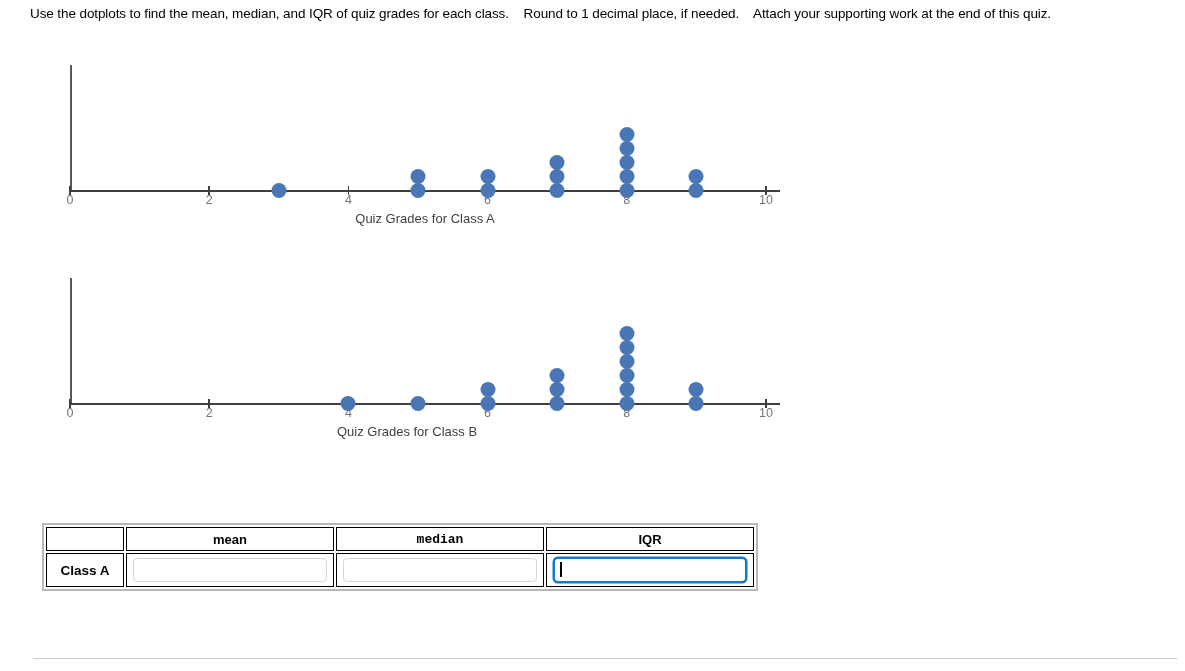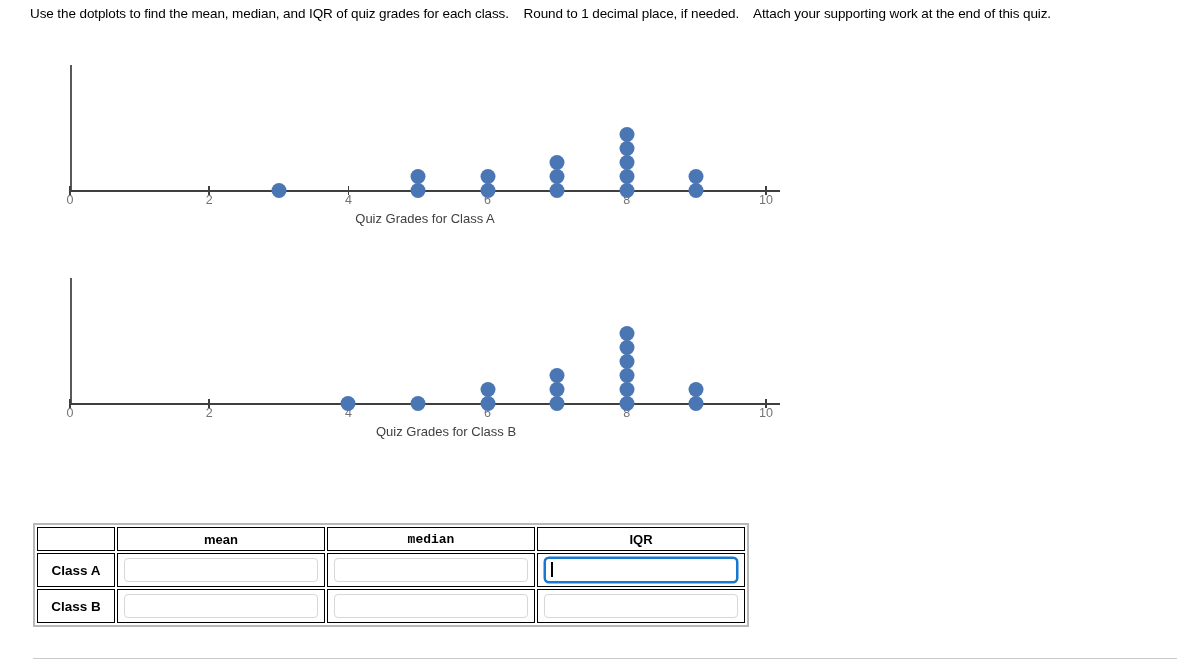--- a/index.html
+++ b/index.html
@@ -94,21 +94,21 @@
     top: 156px;
     font-size: 13px;
     color: #404040;
     transform: translateX(-50%);
     white-space: nowrap;
   }
 
   
   #answer-table {
     position: absolute;
-    left: 33px;
+    left: 42px;
     top: 523px;
     border-collapse: separate;
     border-spacing: 0;
     background: #1d4ed8;
     border: 2px solid #b8b8b8;
   }
   #answer-table table {
     border-collapse: separate;
     border-spacing: 2px;
   }
@@ -264,44 +264,38 @@
         <div class="dot" style="left: 557.2px; top: 100px; background: rgb(74, 119, 180);"></div>
         <div class="dot" style="left: 626.8px; top: 128px; background: rgb(74, 119, 180);"></div>
         <div class="dot" style="left: 626.8px; top: 114px; background: rgb(74, 119, 180);"></div>
         <div class="dot" style="left: 626.8px; top: 100px; background: rgb(74, 119, 180);"></div>
         <div class="dot" style="left: 626.8px; top: 86px; background: rgb(74, 119, 180);"></div>
         <div class="dot" style="left: 626.8px; top: 72px; background: rgb(74, 119, 180);"></div>
         <div class="dot" style="left: 626.8px; top: 58px; background: rgb(74, 119, 180);"></div>
         <div class="dot" style="left: 696.4px; top: 128px; background: rgb(74, 119, 180);"></div>
         <div class="dot" style="left: 696.4px; top: 114px; background: rgb(74, 119, 180);"></div>
       </div>
-    <div class="plot-caption" style="left:446px;">Quiz Grades for Class B</div>
+    <div class="plot-caption" style="left:407px;">Quiz Grades for Class B</div>
   </div>
 </div>
 
 <div id="answer-table">
   <table class="tbl">
     <thead>
       <tr>
         <th class="th-cell corner-cell"></th>
         <th class="th-cell col-mean">mean</th>
         <th class="th-cell col-median">median</th>
         <th class="th-cell col-iqr">IQR</th>
       </tr>
     </thead>
     <tbody id="answers-body">
         <tr>
           <td class="row-label">Class A</td>
           <td class="input-cell"><div style="position: relative; display: inline-block;"><input type="text" class="ans-input" style=""></div></td>
           <td class="input-cell"><div style="position: relative; display: inline-block;"><input type="text" class="ans-input" style=""></div></td>
           <td class="input-cell"><div style="position: relative; display: inline-block;"><input type="text" class="ans-input focused" style=""><span class="caret" style="left: 7px; top: 5px;"></span></div></td>
         </tr>
-        <tr>
-          <td class="row-label">Class B</td>
-          <td class="input-cell"><div style="position: relative; display: inline-block;"><input type="text" class="ans-input" style=""></div></td>
-          <td class="input-cell"><div style="position: relative; display: inline-block;"><input type="text" class="ans-input" style=""></div></td>
-          <td class="input-cell"><div style="position: relative; display: inline-block;"><input type="text" class="ans-input" style=""></div></td>
-        </tr>
       </tbody>
   </table>
 </div>
 
 <div id="bottom-rule"></div>
 
 </body></html>

